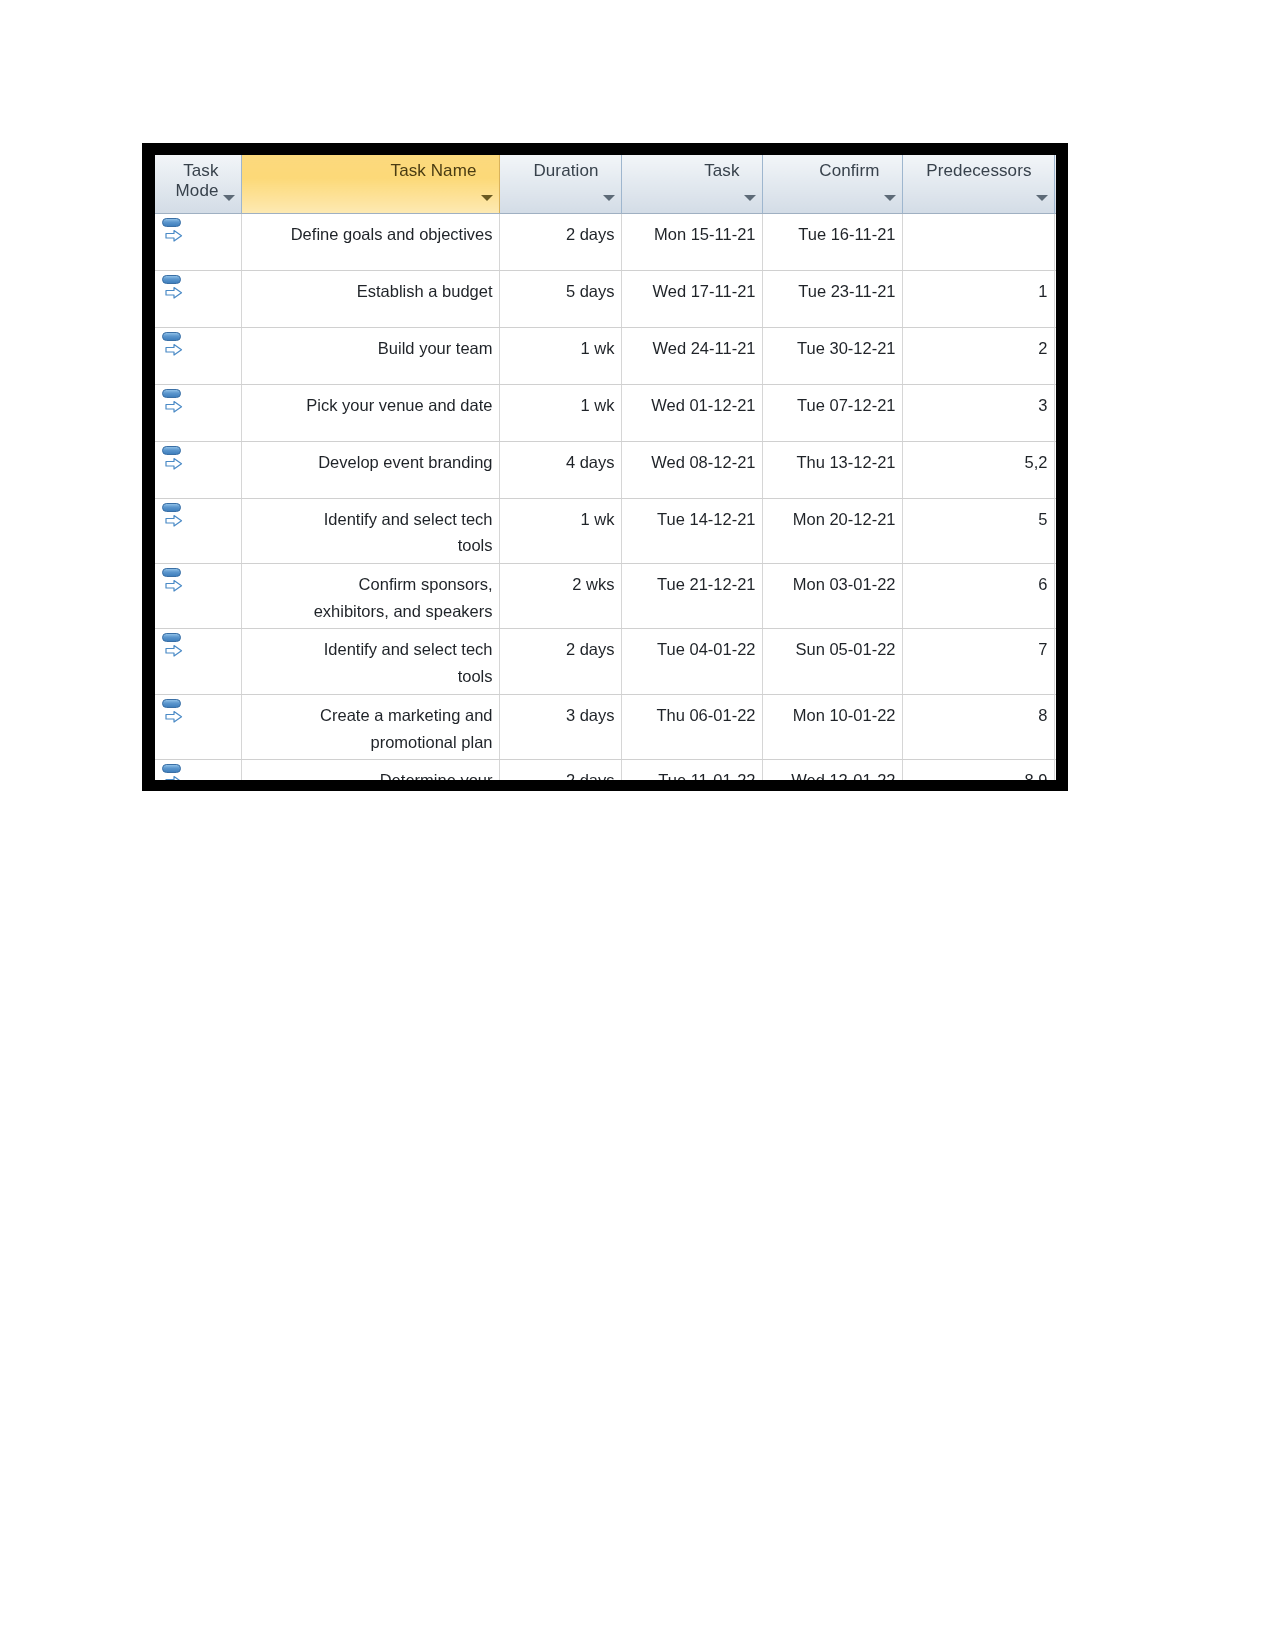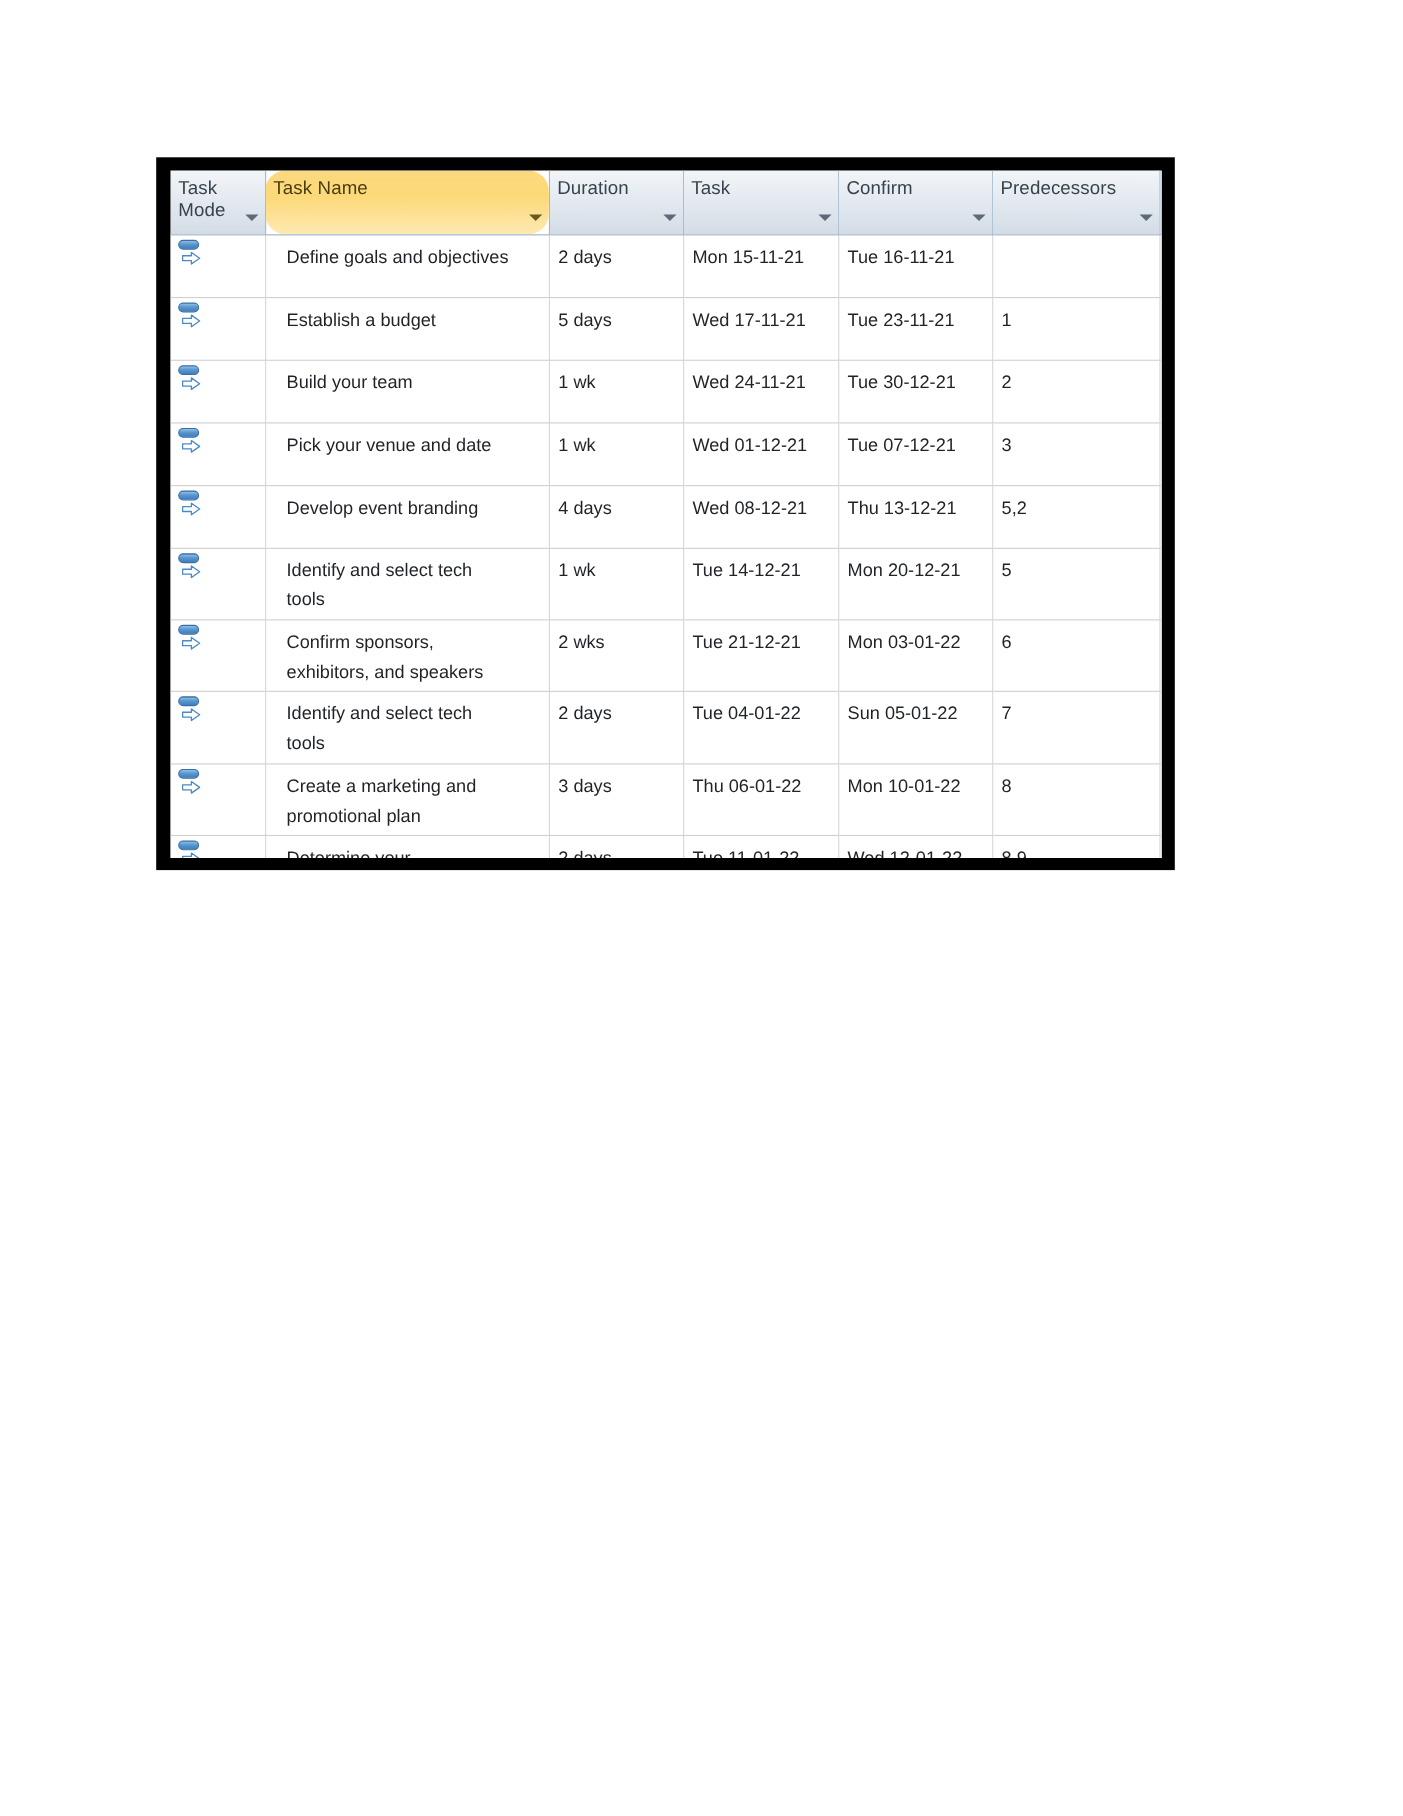--- a/index.html
+++ b/index.html
@@ -46,41 +46,40 @@
   }
 
   
   thead tr { height: 58px; }
 
   th {
     padding: 0;
     margin: 0;
     vertical-align: top;
     font-weight: normal;
-    text-align: left;
+    text-align: right;
     position: relative;
     border-right: 1px solid #9eb6ce;
     border-bottom: 1px solid #9fb0c2;
     background: linear-gradient(to bottom, #f2f5f8 0%, #e4eaf0 45%, #d3dce6 100%);
     color: #31404e;
     box-sizing: border-box;
   }
   th .hdr-label {
     display: block;
     padding: 6px 22px 0 7px;
     line-height: 1.18;
     font-size: 17px;
     letter-spacing: 0.1px;
     white-space: normal;
     color: #38424c;
   }
   th.sel-col {
     background: linear-gradient(to bottom, #fbd97d 0%, #fcd978 40%, #fde9b2 100%);
     border-right: 1px solid #d9b25a;
-    border-radius: 19px;
   }
   th.sel-col .hdr-label { color: #4a3c12; }
 
   
   .filter-arrow {
     position: absolute;
     right: 6px;
     bottom: 12px;
     width: 0; height: 0;
     border-left: 6px solid transparent;
@@ -99,20 +98,21 @@
     background: #ffffff;
     box-sizing: border-box;
   }
   tbody td .cell {
     display: block;
     padding: 7px 6px 4px 8px;
     line-height: 1.62;
     font-size: 16.5px;
     color: #1f2328;
     white-space: pre-line;
+    text-align: right;
   }
   tbody td.tn .cell { padding-left: 19px; }
 
   tbody tr.r1 { height: 57px; }
   tbody tr.r2 { height: 56px; }
 
   
   td.mode {
     border-right: 1px solid #d6d6d6;
   }

